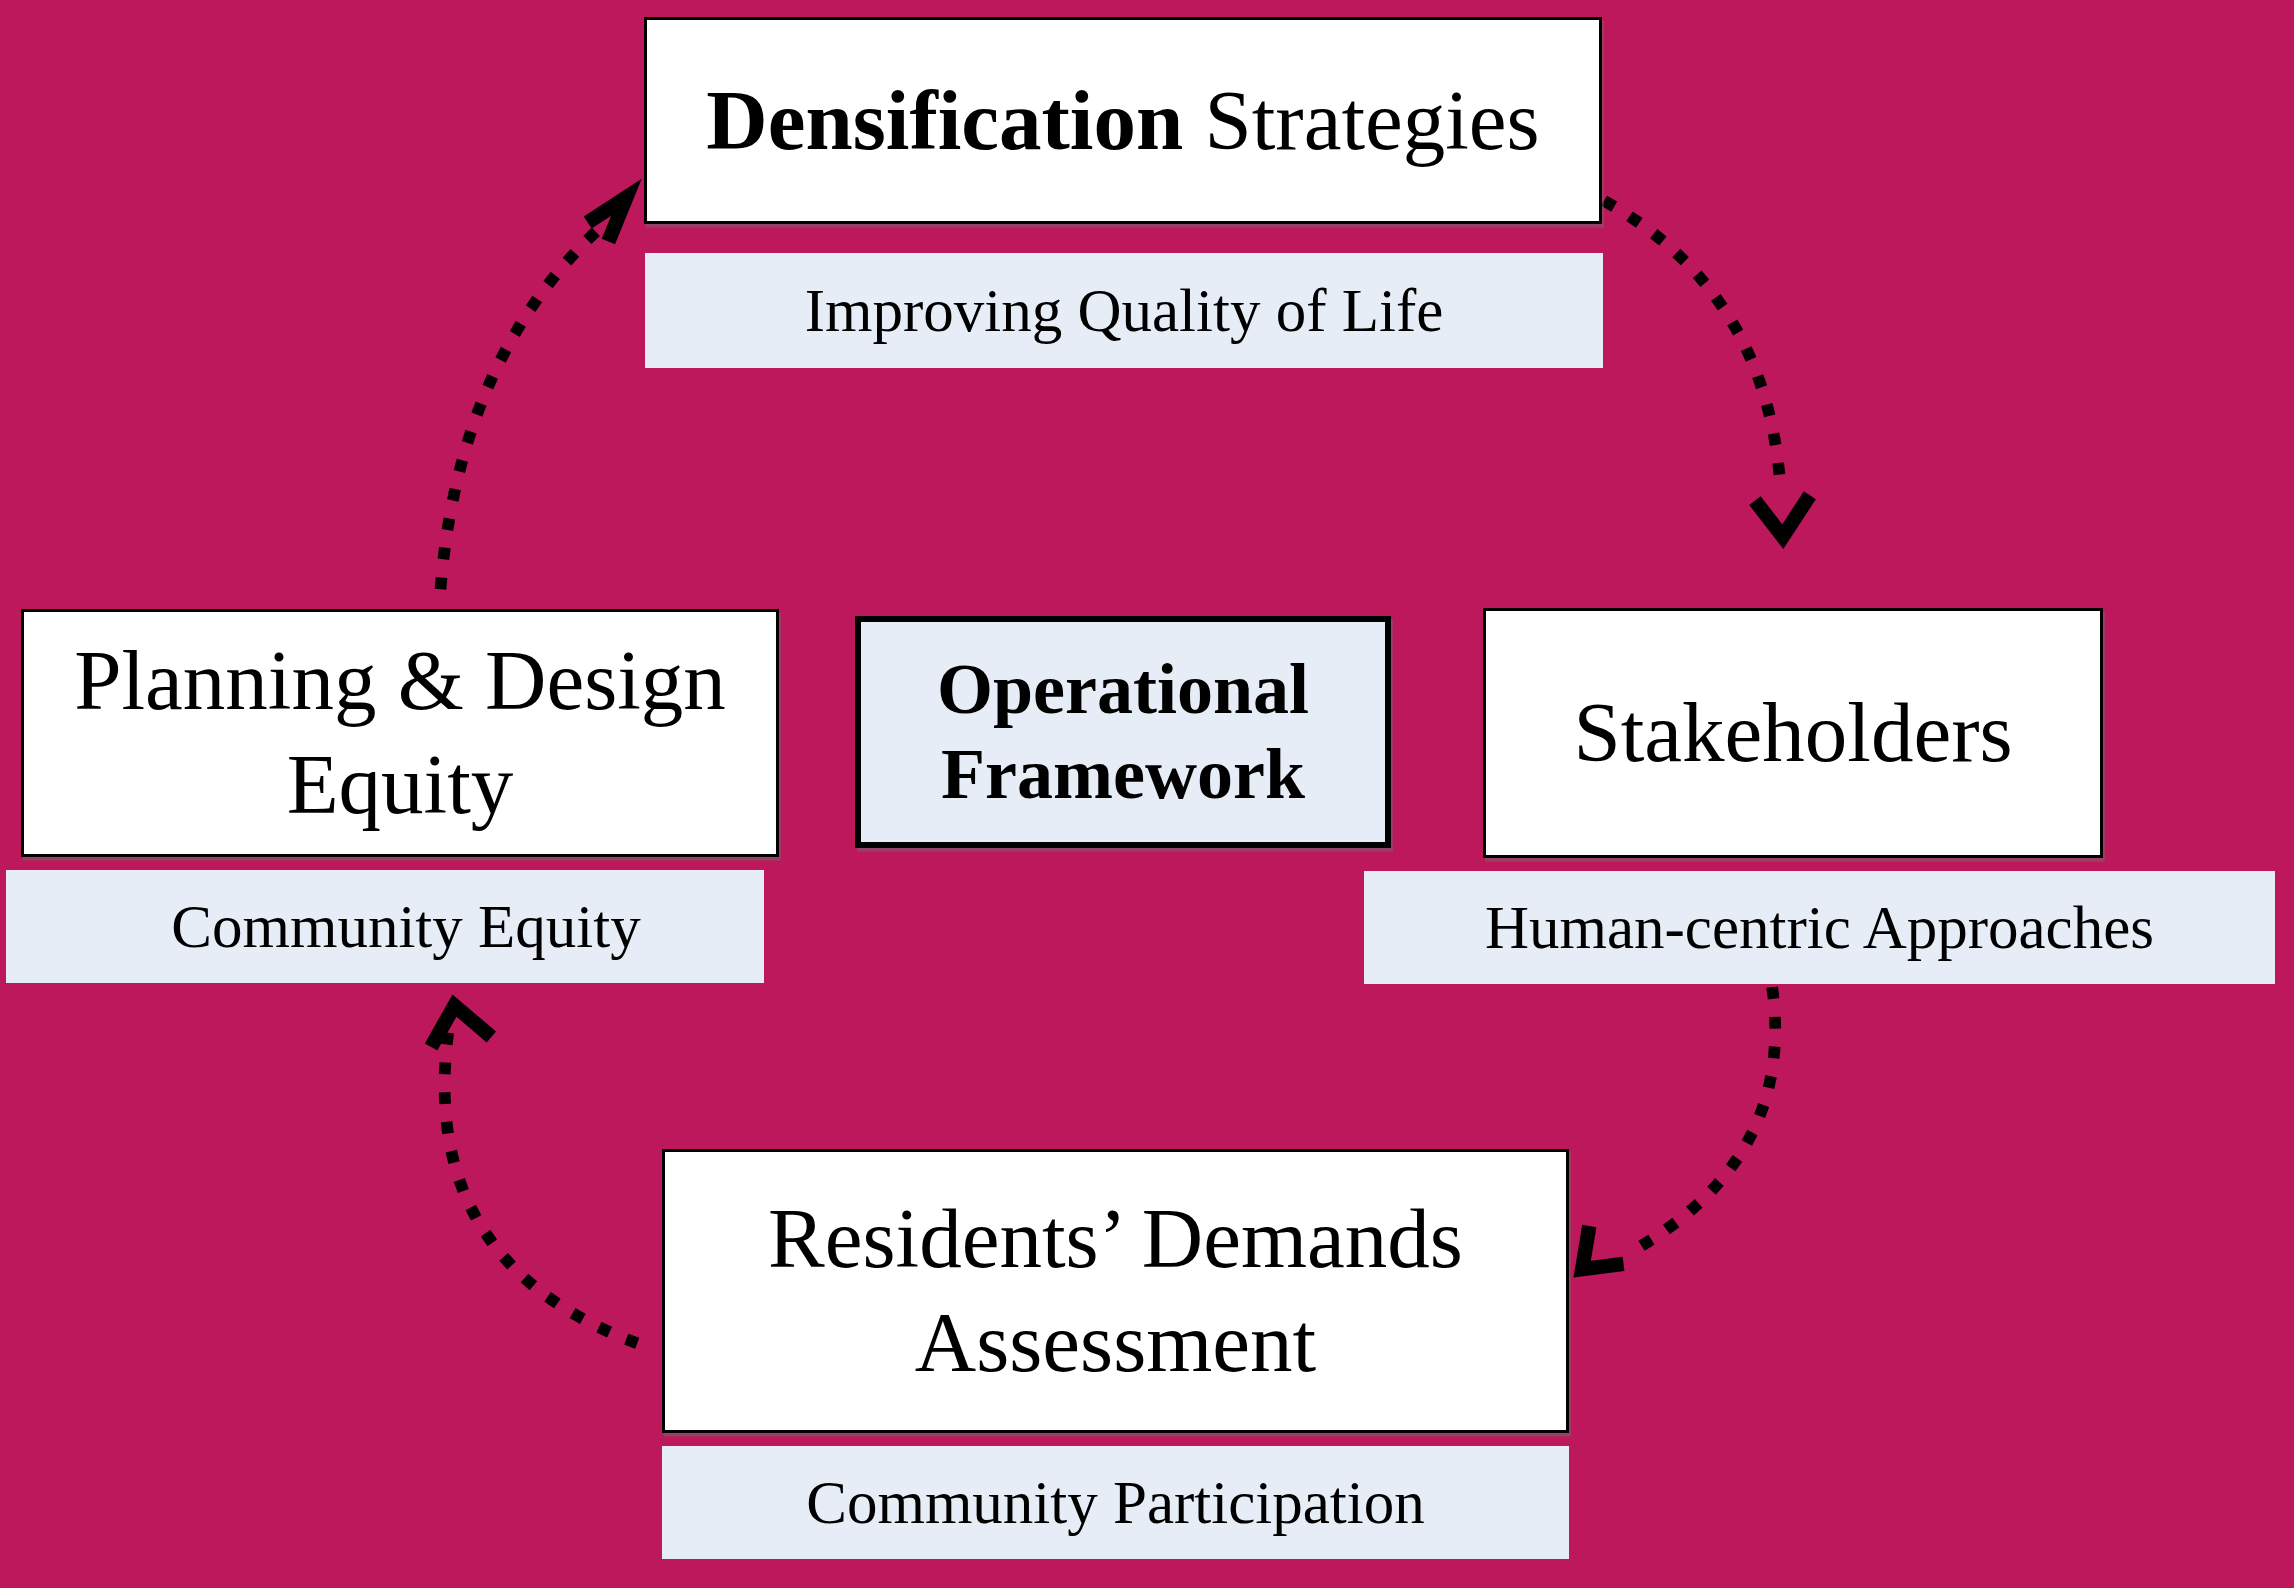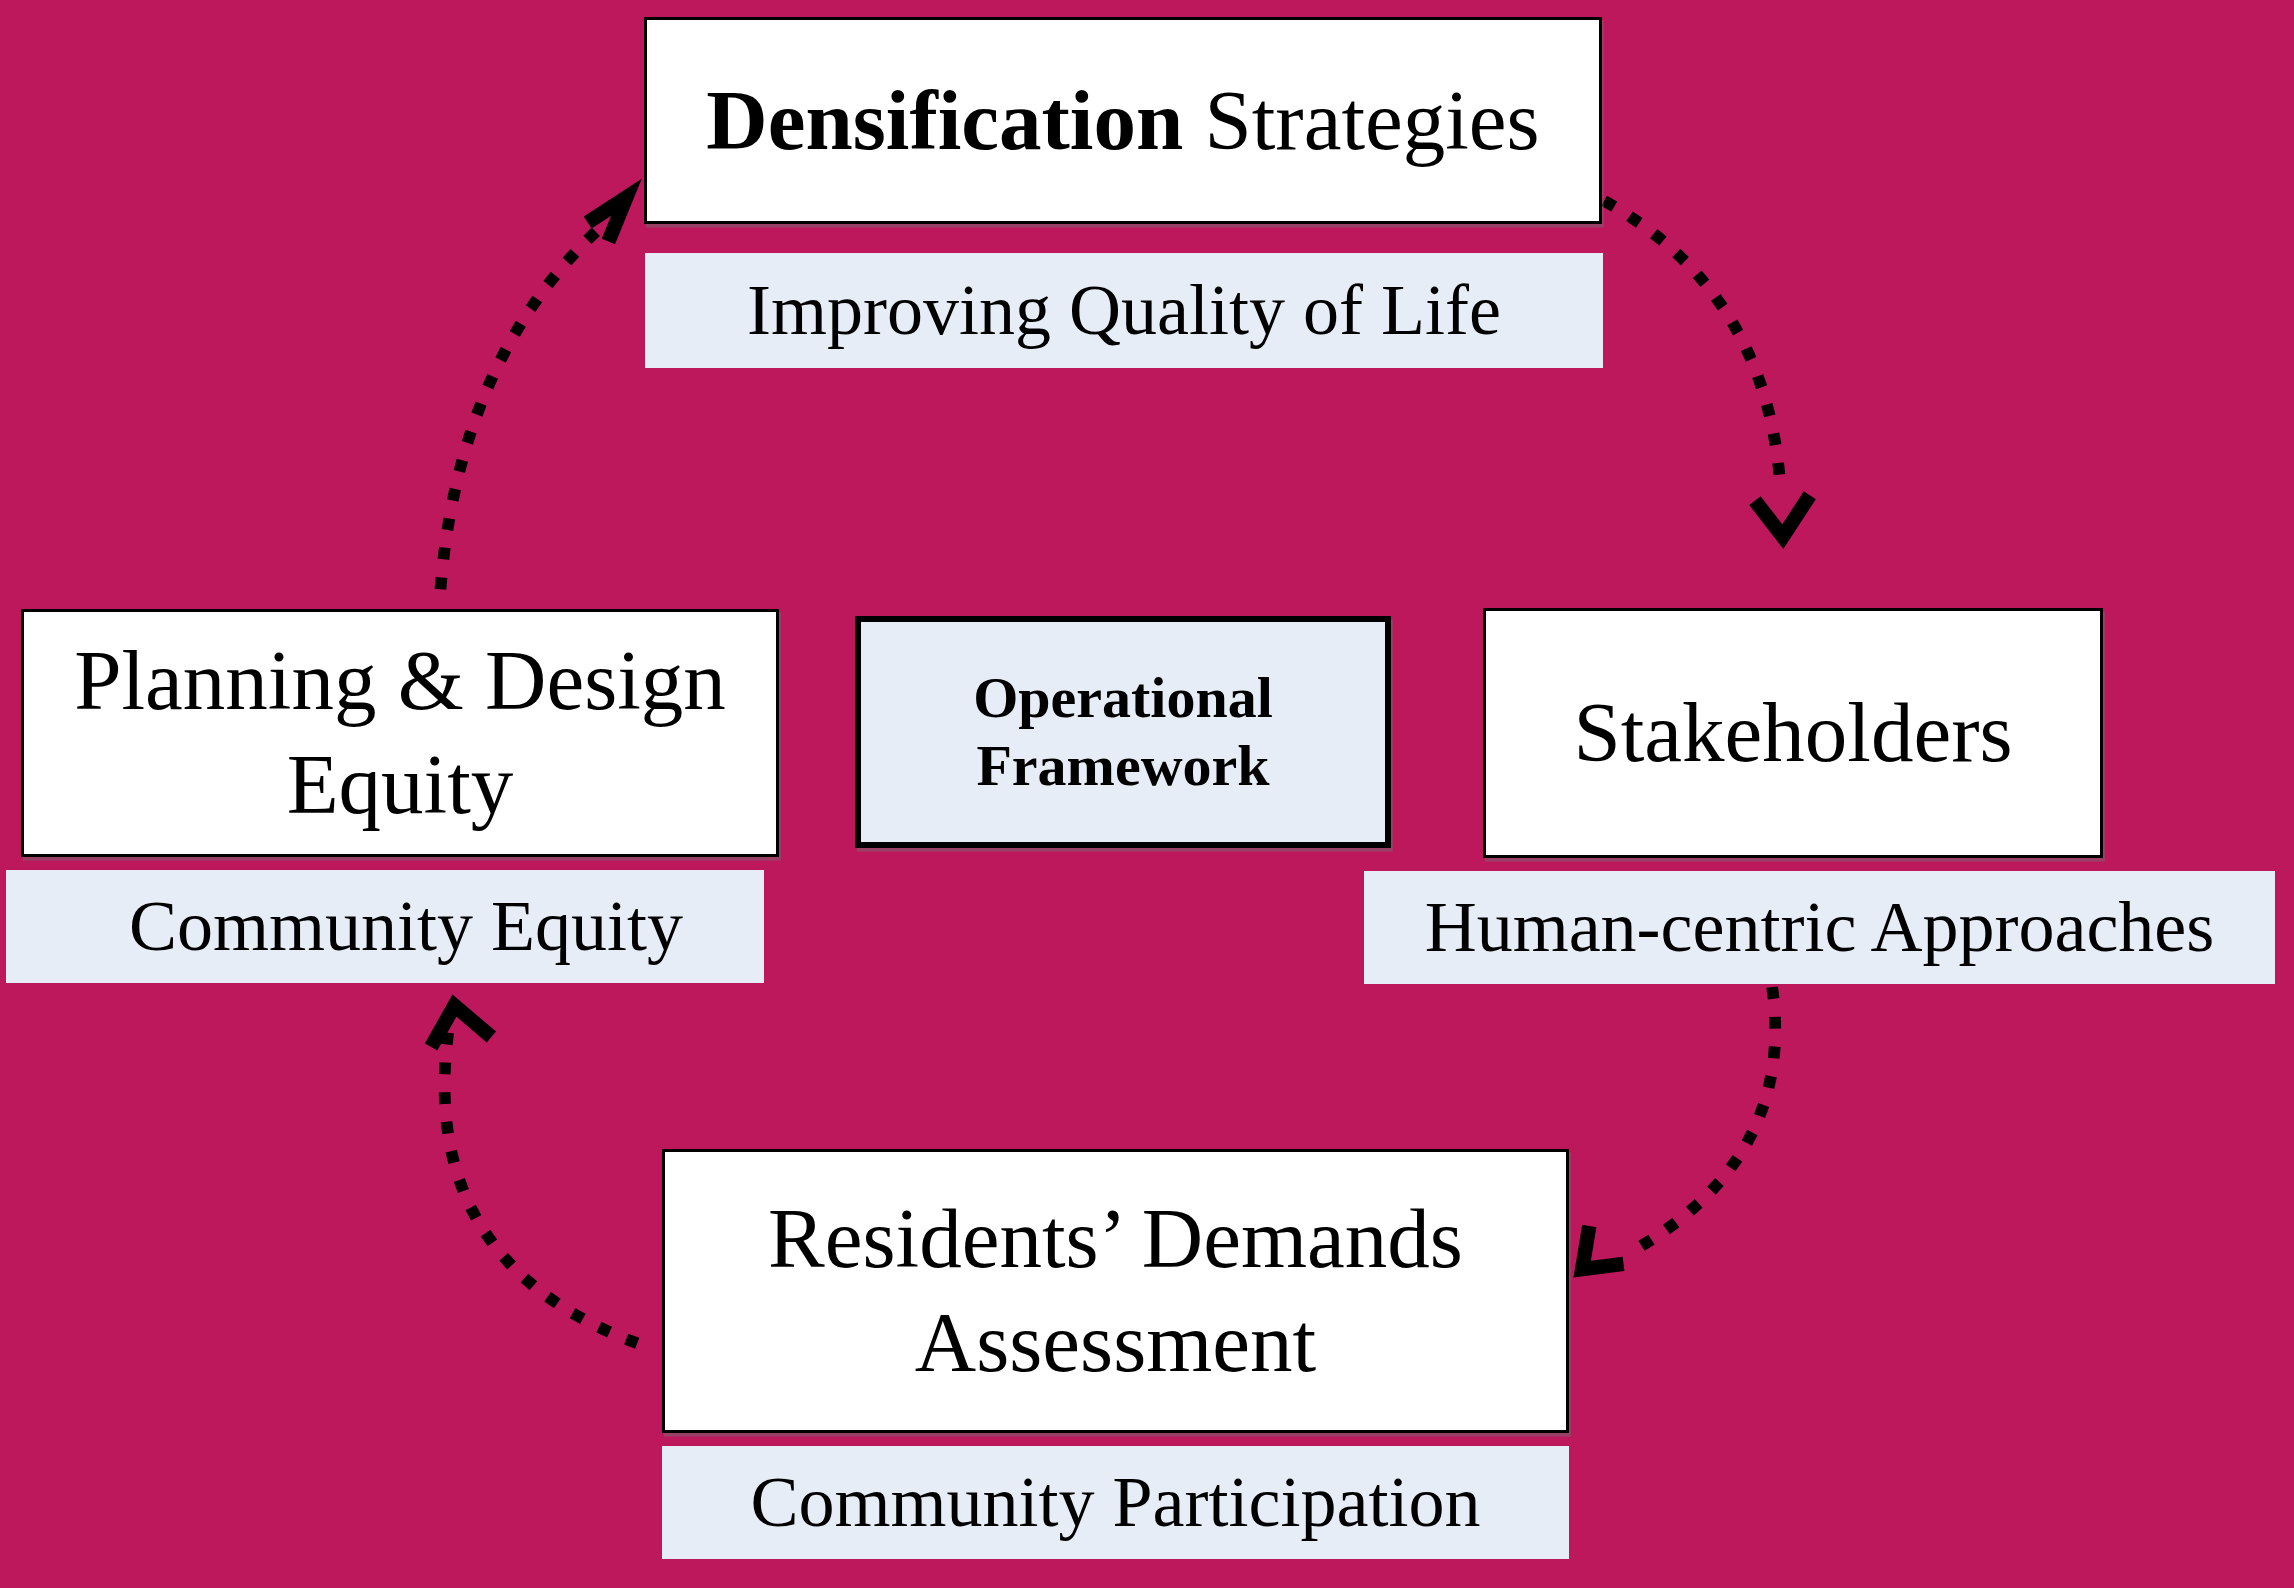--- a/index.html
+++ b/index.html
@@ -36,41 +36,41 @@
   .band {
     position: absolute;
     background: #e7edf6;
     display: flex;
     align-items: center;
     justify-content: center;
     text-align: center;
     box-sizing: border-box;
   }
   .band-label {
-    font-size: 72px;
+    font-size: 61px;
     white-space: nowrap;
   }
   #center-box {
     position: absolute;
     left: 855px;
     top: 616px;
     width: 536px;
     height: 232px;
     background: #e7edf6;
     border: 6.3px solid #000000;
     box-shadow: 1.8px 3.6px 0 rgba(110,110,110,0.45);
     display: flex;
     flex-direction: column;
     align-items: center;
     justify-content: center;
     text-align: center;
     box-sizing: border-box;
   }
   #center-box .center-line {
-    font-size: 58px;
+    font-size: 72px;
     font-weight: bold;
     line-height: 1.18;
     white-space: nowrap;
   }
   .bold-part { font-weight: bold; }
   #top-box    { left: 644px;  top: 17px;   width: 958px; height: 207px; }
   #top-band   { left: 645px;  top: 253px;  width: 958px; height: 115px; }
   #left-box   { left: 21px;   top: 609px;  width: 758px;  height: 248px; }
   #left-band  { left: 6px;   top: 870px;  width: 758px;  height: 113px; padding-left: 42px; }
   #right-box  { left: 1483px; top: 608px;  width: 620px;  height: 250px; }

